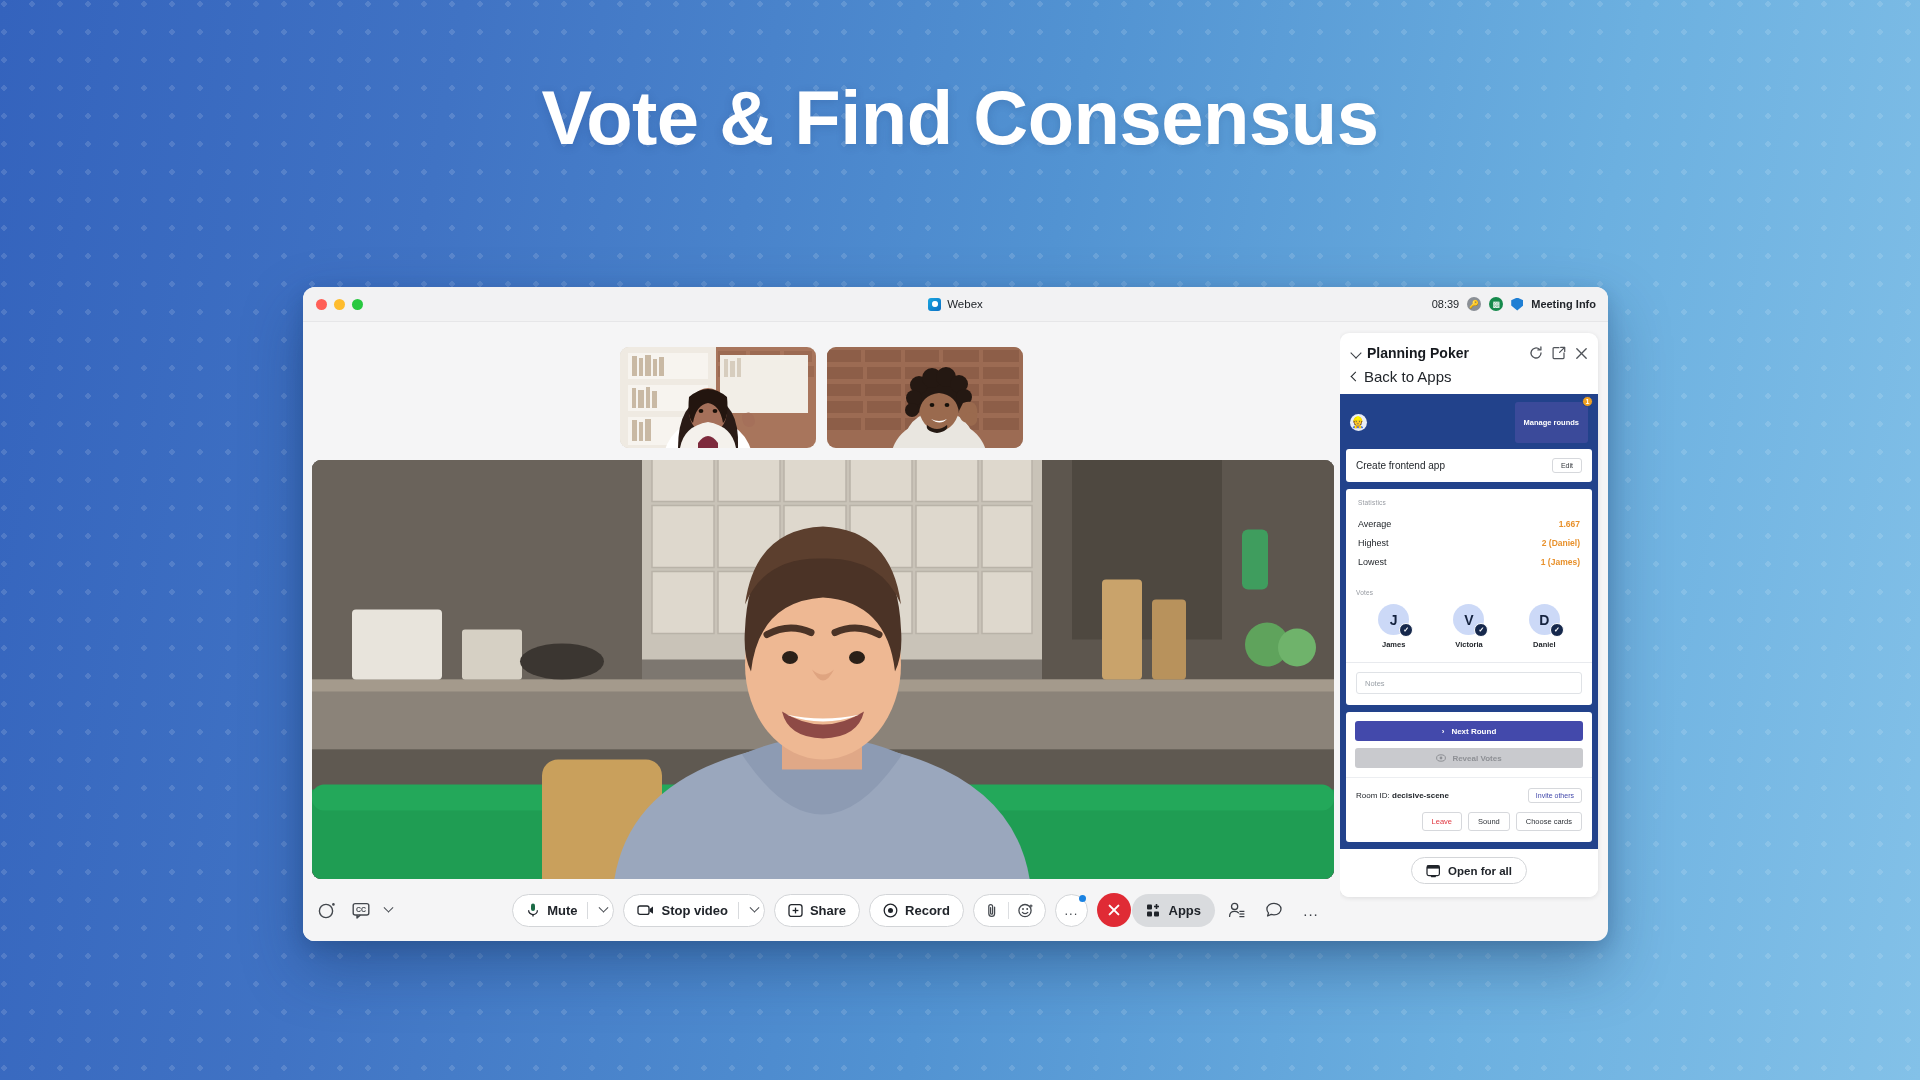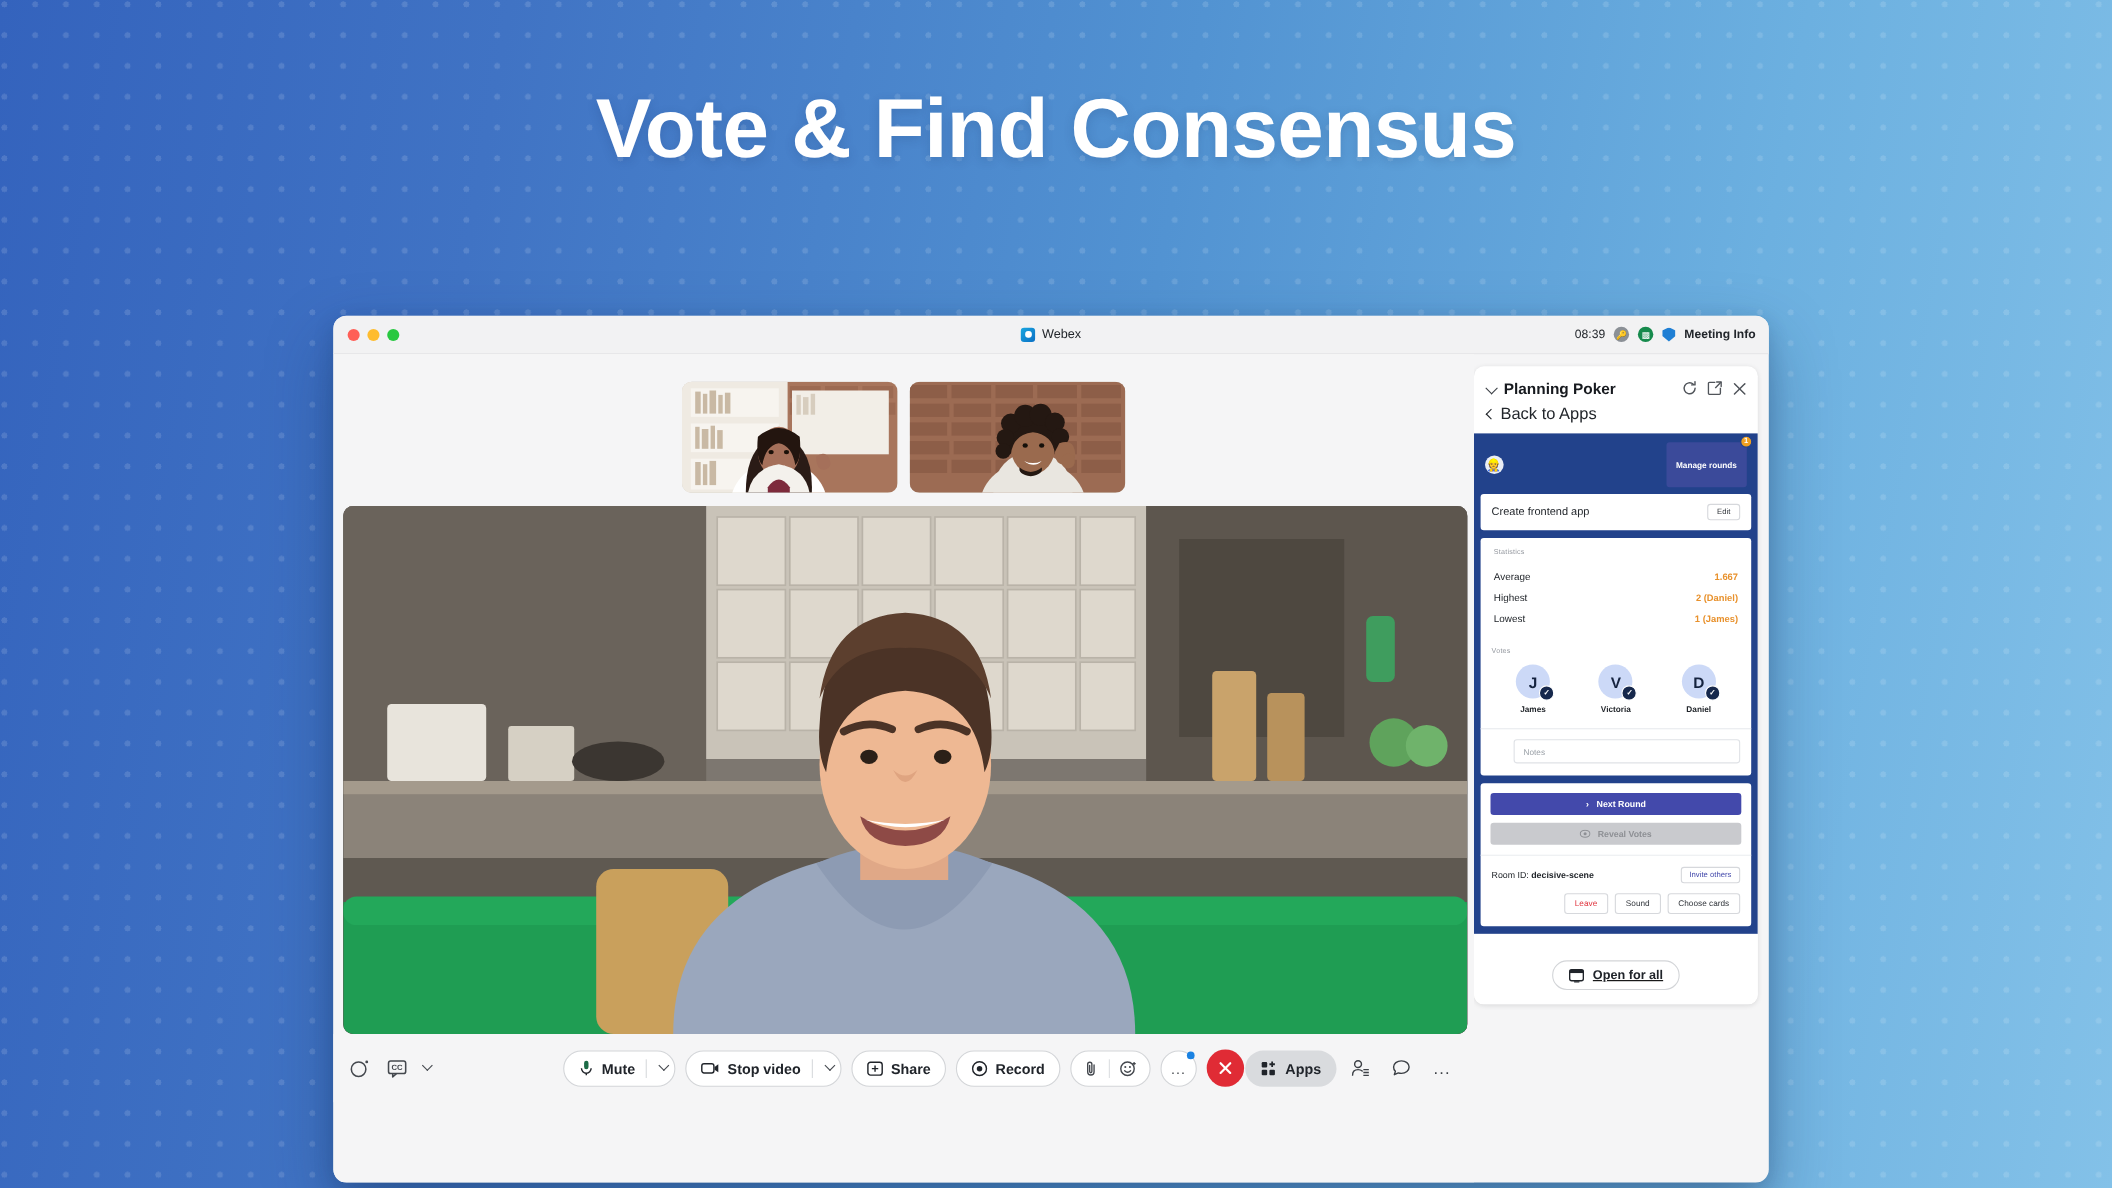--- a/index.html
+++ b/index.html
@@ -16,21 +16,21 @@
   .hero-title{
     position:absolute; top:74px; left:0; width:100%;
     text-align:center; color:#ffffff;
     font-size:76px; font-weight:bold; letter-spacing:-0.5px;
     text-shadow:0 2px 10px rgba(20,50,100,.18);
   }
 
   
   .window{
     position:absolute; left:303px; top:287px;
-    width:1305px; height:788px;
+    width:1305px; height:654px;
     background:#f5f5f6; border-radius:12px;
     box-shadow:0 26px 60px rgba(16,44,88,.36), 0 6px 18px rgba(16,44,88,.2);
     overflow:hidden; display:flex; flex-direction:column;
   }
 
   
   .titlebar{
     height:35px; background:#f2f2f3; position:relative; flex:0 0 auto;
     display:flex; align-items:center; border-bottom:1px solid #e6e6e8;
   }
@@ -161,41 +161,41 @@
   .vav{ width:31px;height:31px;border-radius:50%;background:#ccd9f7;
     display:flex;align-items:center;justify-content:center;position:relative;
     font-size:14px;font-weight:bold;color:#15233f;}
   .vchk{ position:absolute;right:-4px;bottom:-2px;width:14px;height:14px;
     border-radius:50%;background:#16284c;color:#fff;font-size:7px;
     display:flex;align-items:center;justify-content:center;border:1.5px solid #fff;}
   .vname{ font-size:7.5px;font-weight:bold;color:#22262b;}
   .divline{ height:1px;background:#e8eaee;margin:2px 0 0 0; }
   .notes-wrap{ padding:9px 10px 11px 10px; }
   .notes-inp{ border:1px solid #dfe2e6;border-radius:3px;height:22px;
-    display:flex;align-items:center;padding:0 8px;font-size:7.5px;color:#9aa0a7;margin-left:20px;}
+    display:flex;align-items:center;padding:0 8px;font-size:7.5px;color:#9aa0a7;}
   .actions-card{ padding:9px 9px 0 9px; }
   .btn-primary{ background:#4349ab;color:#fff;border-radius:3px;height:20px;
     display:flex;align-items:center;justify-content:center;gap:7px;
     font-size:8px;font-weight:bold;margin-bottom:7px;}
   .btn-disabled{ background:#c9cace;color:#8e9095;border-radius:3px;height:20px;
     display:flex;align-items:center;justify-content:center;gap:6px;
     font-size:8px;font-weight:bold;}
   .room-row{ display:flex;align-items:center;padding:10px 10px 9px 10px;
     border-top:1px solid #eceef1;margin-top:9px;}
   .room-label{ font-size:8px;color:#22262b;}
   .room-label b{ font-weight:bold; }
   .invite{ margin-left:auto;border:1px solid #d6d8dc;border-radius:3px;
     font-size:7px;padding:3px 7px;color:#4349ab;background:#fff;font-weight:500;}
   .footer-btns{ display:flex;gap:6px;justify-content:flex-end;
     padding:0 10px 11px 10px; }
   .fbtn{ border:1px solid #d6d8dc;border-radius:3px;font-size:7.5px;
     padding:4px 9px;color:#30343a;background:#fff;font-weight:500;}
   .fbtn.leave{ color:#e0353f; }
-  .openall-wrap{ padding:24px 0 13px 0;display:flex;justify-content:center;
-    background:#fff;text-decoration:underline; }
+  .openall-wrap{ padding:8px 0 13px 0;display:flex;justify-content:center;
+    background:#fff; }
   .openall{ border:1px solid #d3d5d8;border-radius:15px;height:27px;
     display:flex;align-items:center;gap:7px;padding:0 14px;
     font-size:11.5px;font-weight:bold;color:#20242a;background:#fff;}
   svg.i{ display:block; }
 </style>
 </head>
 <body>
 
 <div class="hero-title">Vote &amp; Find Consensus</div>
 

